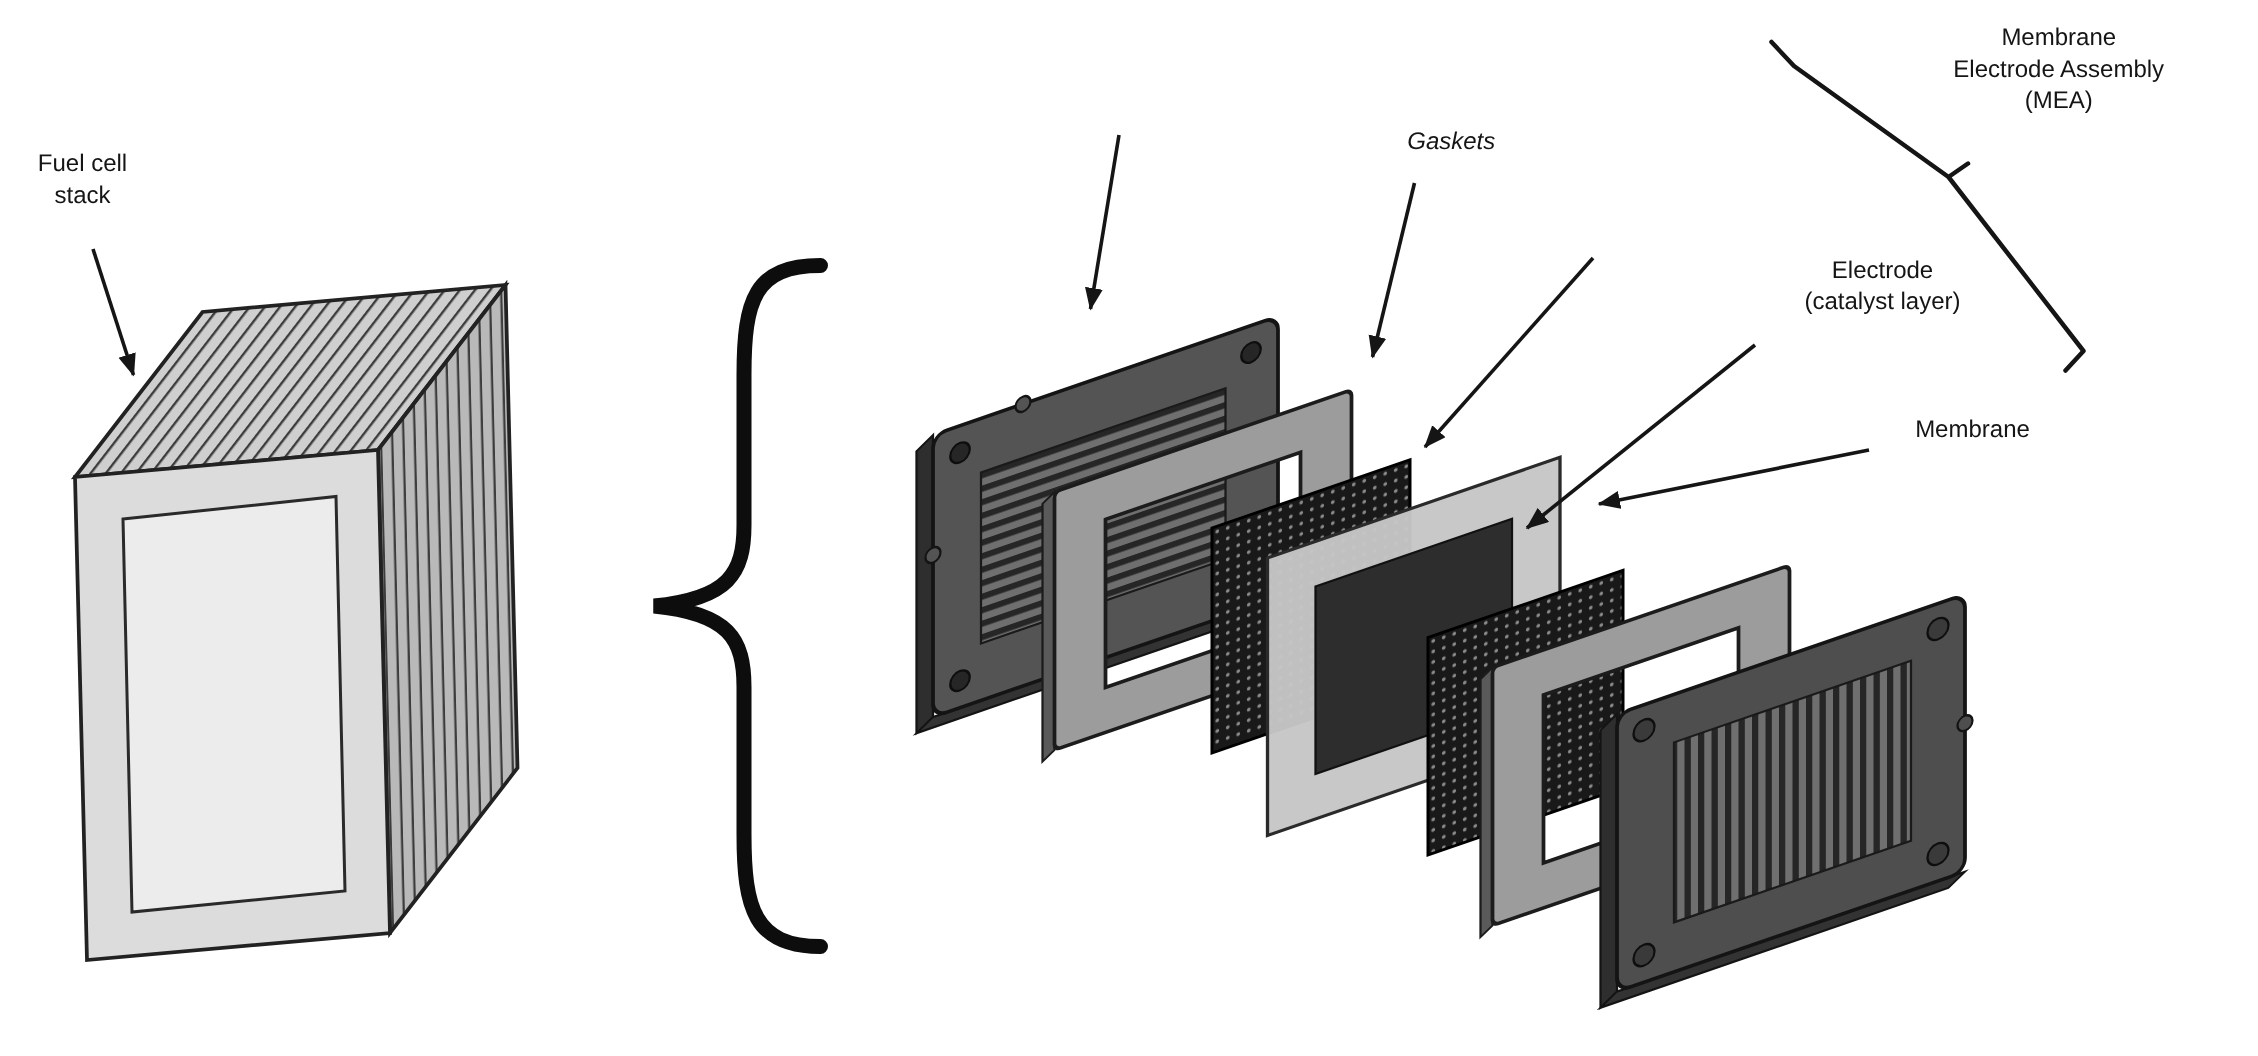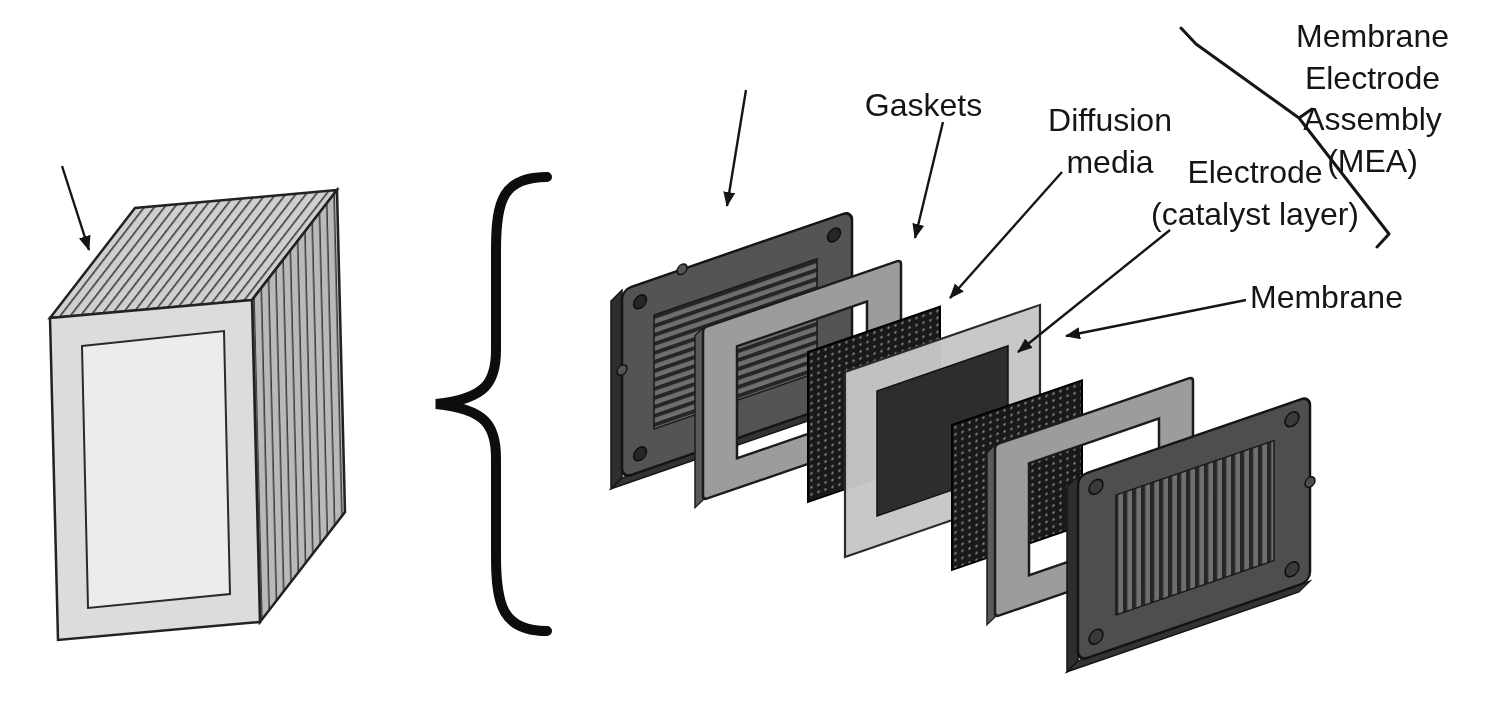--- a/index.html
+++ b/index.html
@@ -2,21 +2,21 @@
 <html><head>
 <meta charset="utf-8">
 <style>
   html,body{margin:0;padding:0;background:#ffffff;}
   .canvas{
     position:relative;width:1505px;height:704px;background:#ffffff;
     font-family:"Liberation Sans",sans-serif;overflow:hidden;
   }
   .canvas svg{position:absolute;left:0;top:0;}
   .lbl{
-    position:absolute;color:#151515;font-size:32px;line-height:1.3;
+    position:absolute;color:#151515;font-size:16px;line-height:1.3;
     text-align:center;white-space:pre-line;
   }
 </style>
 </head>
 <body>
 
 <div class="canvas">
 
   <svg width="1505" height="704" viewBox="0 0 1505 704">
     <defs>
@@ -110,23 +110,23 @@
       <line x1="746" y1="90" x2="727" y2="206" marker-end="url(#arrowhead)"></line>
       <line x1="943" y1="122" x2="915" y2="238" marker-end="url(#arrowhead)"></line>
       <line x1="1062" y1="172" x2="950" y2="298" marker-end="url(#arrowhead)"></line>
       <line x1="1170" y1="230" x2="1018" y2="352" marker-end="url(#arrowhead)"></line>
       <line x1="1246" y1="300" x2="1066" y2="336" marker-end="url(#arrowhead)"></line>
     </g>
 
     <path d="M1181,28 L1196,44 L1299,118 M1299,118 L1312,109 M1299,118 L1389,234 L1377,247" fill="none" stroke="#151515" stroke-width="3" stroke-linecap="round" stroke-linejoin="round"></path>
   </svg>
 
-  <div class="lbl" style="left:861px; top:85px;  width:125px;">Gaskets</div>
-  <div class="lbl" style="left:1040px;top:100px; width:140px;">Diffusion
-media</div>
-  <div class="lbl" style="left:1140px;top:152px; width:230px;">Electrode
+  <div class="lbl" style="left:0px;   top:100px; width:110px;">Fuel cell
+stack</div>
+  <div class="lbl" style="left:905px; top:85px;  width:125px;font-style:italic;">Gaskets</div>
+  <div class="lbl" style="left:1140px;top:171px; width:230px;">Electrode
 (catalyst layer)</div>
   <div class="lbl" style="left:1250px;top:277px; width:130px;">Membrane</div>
   <div class="lbl" style="left:1255px;top:16px;  width:235px;">Membrane
 Electrode Assembly
 (MEA)</div>
 
 </div>
 
 </body></html>

